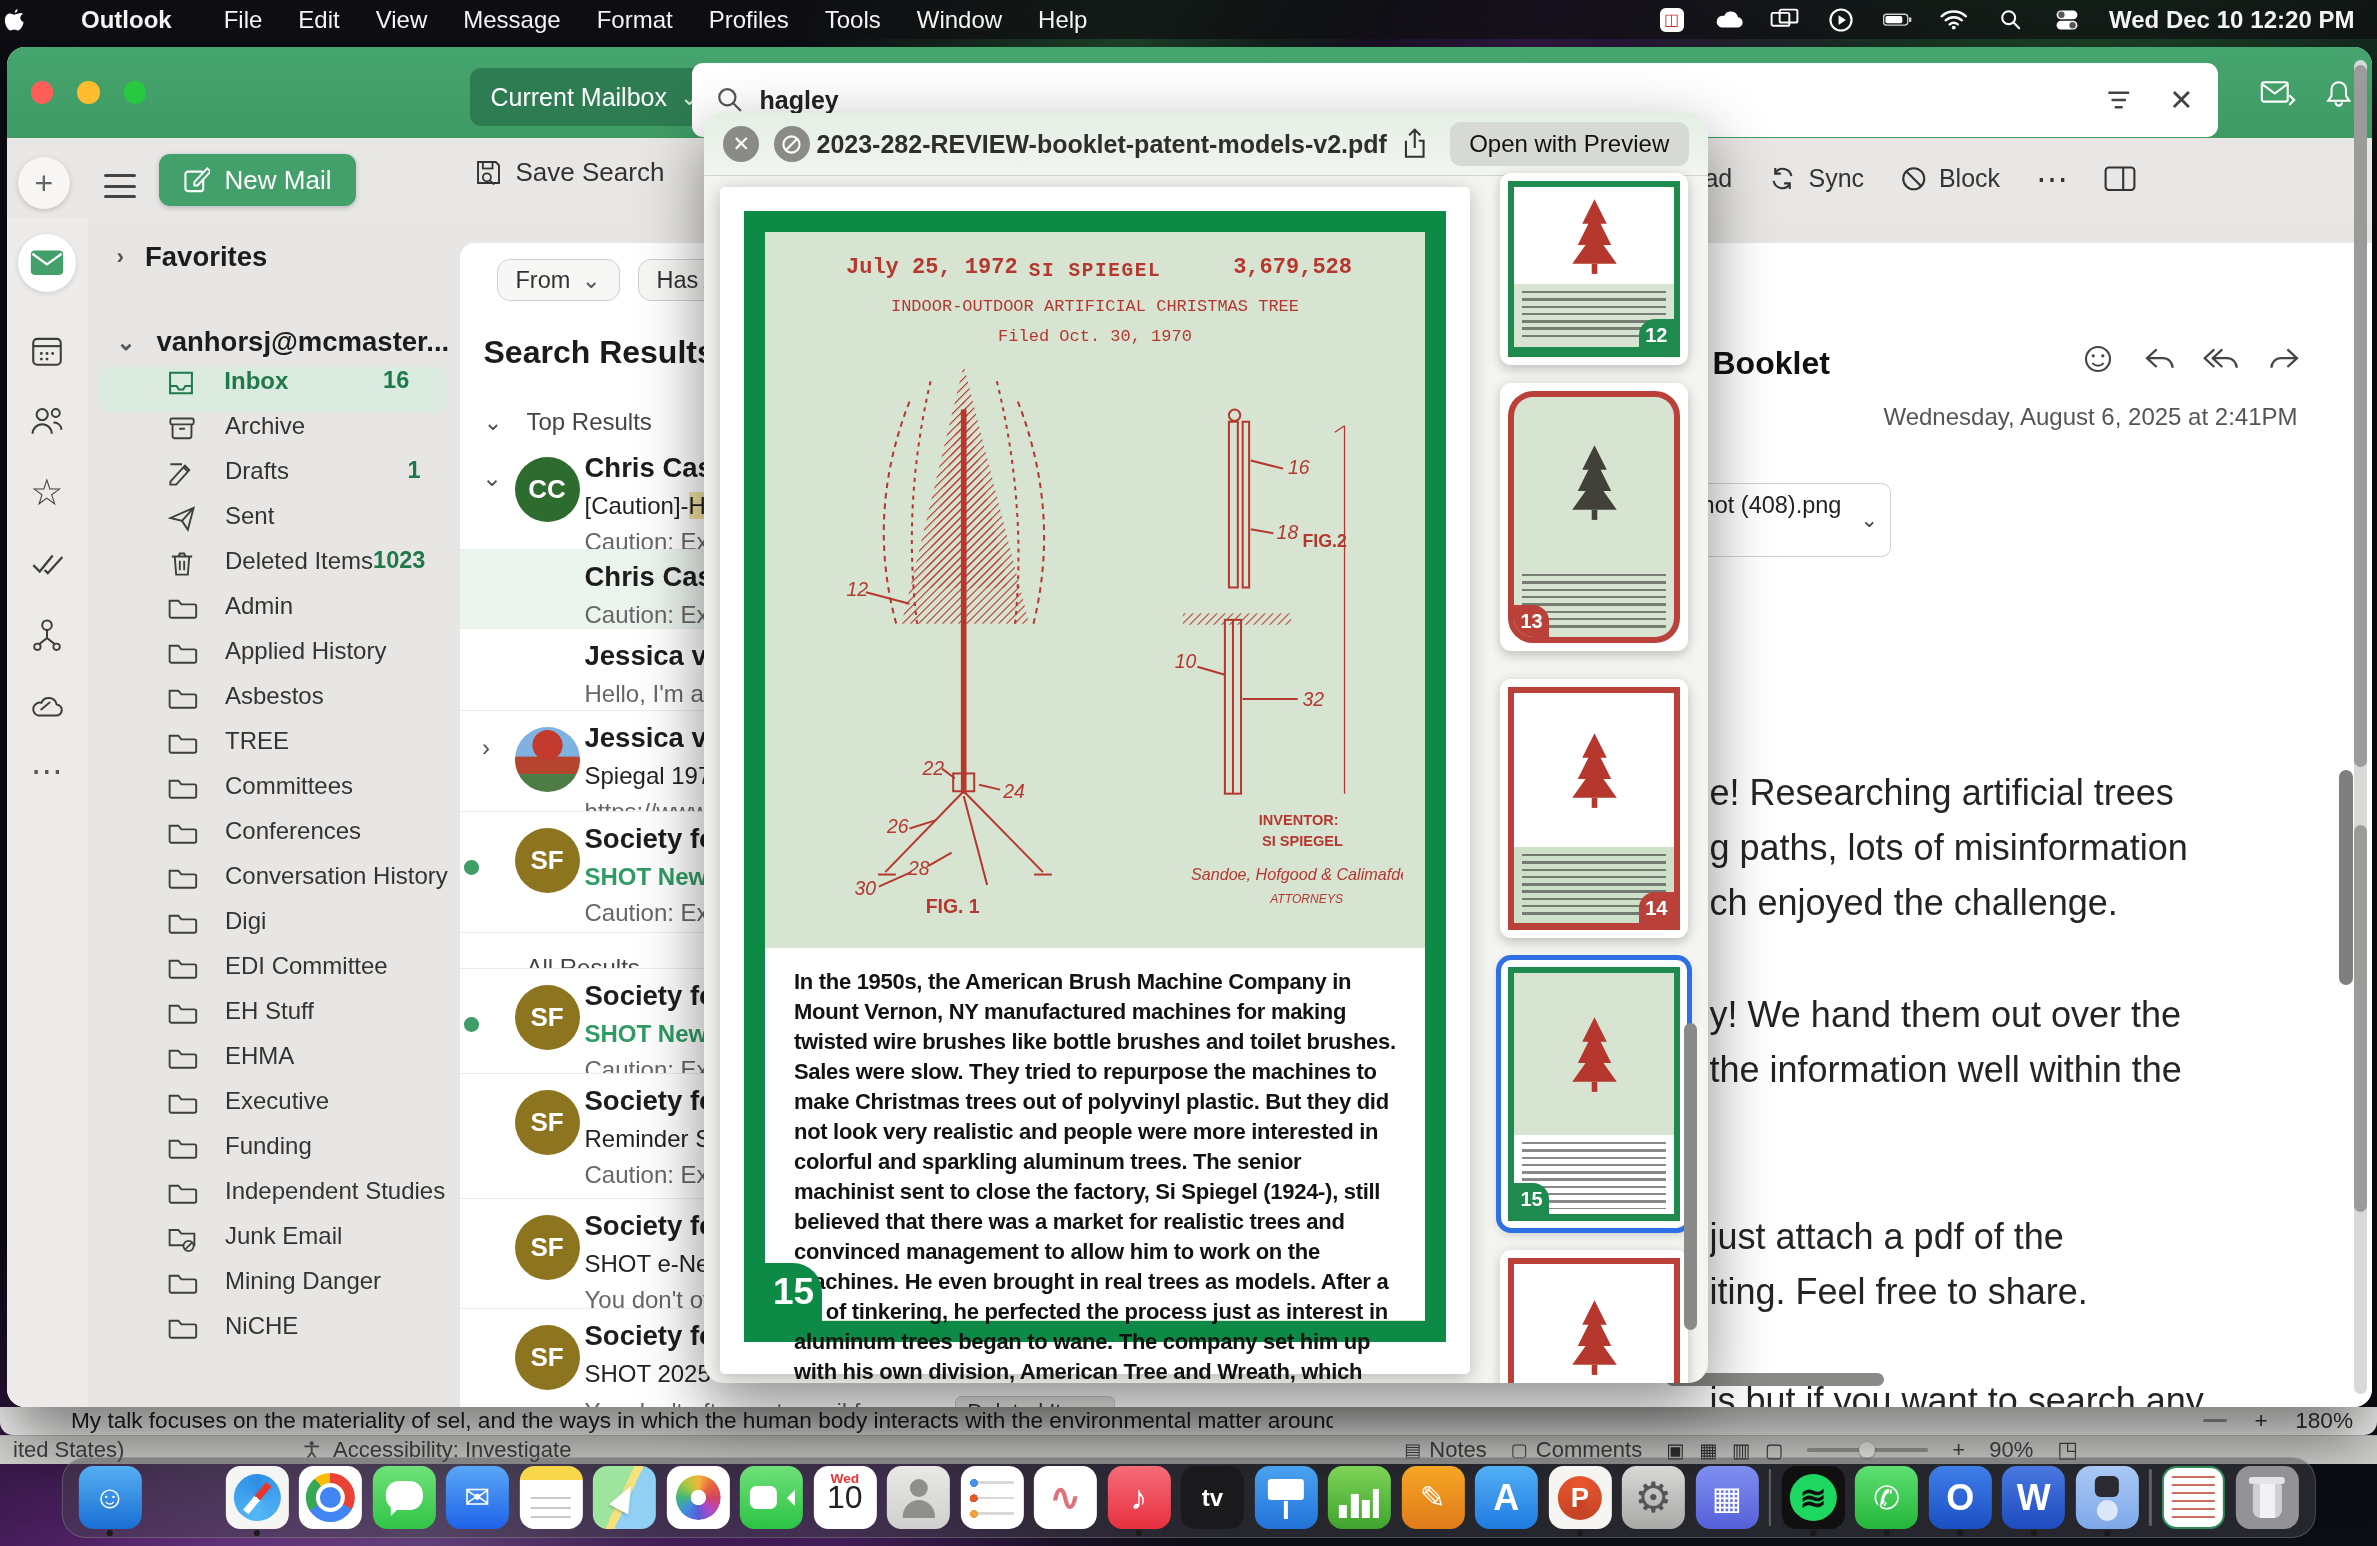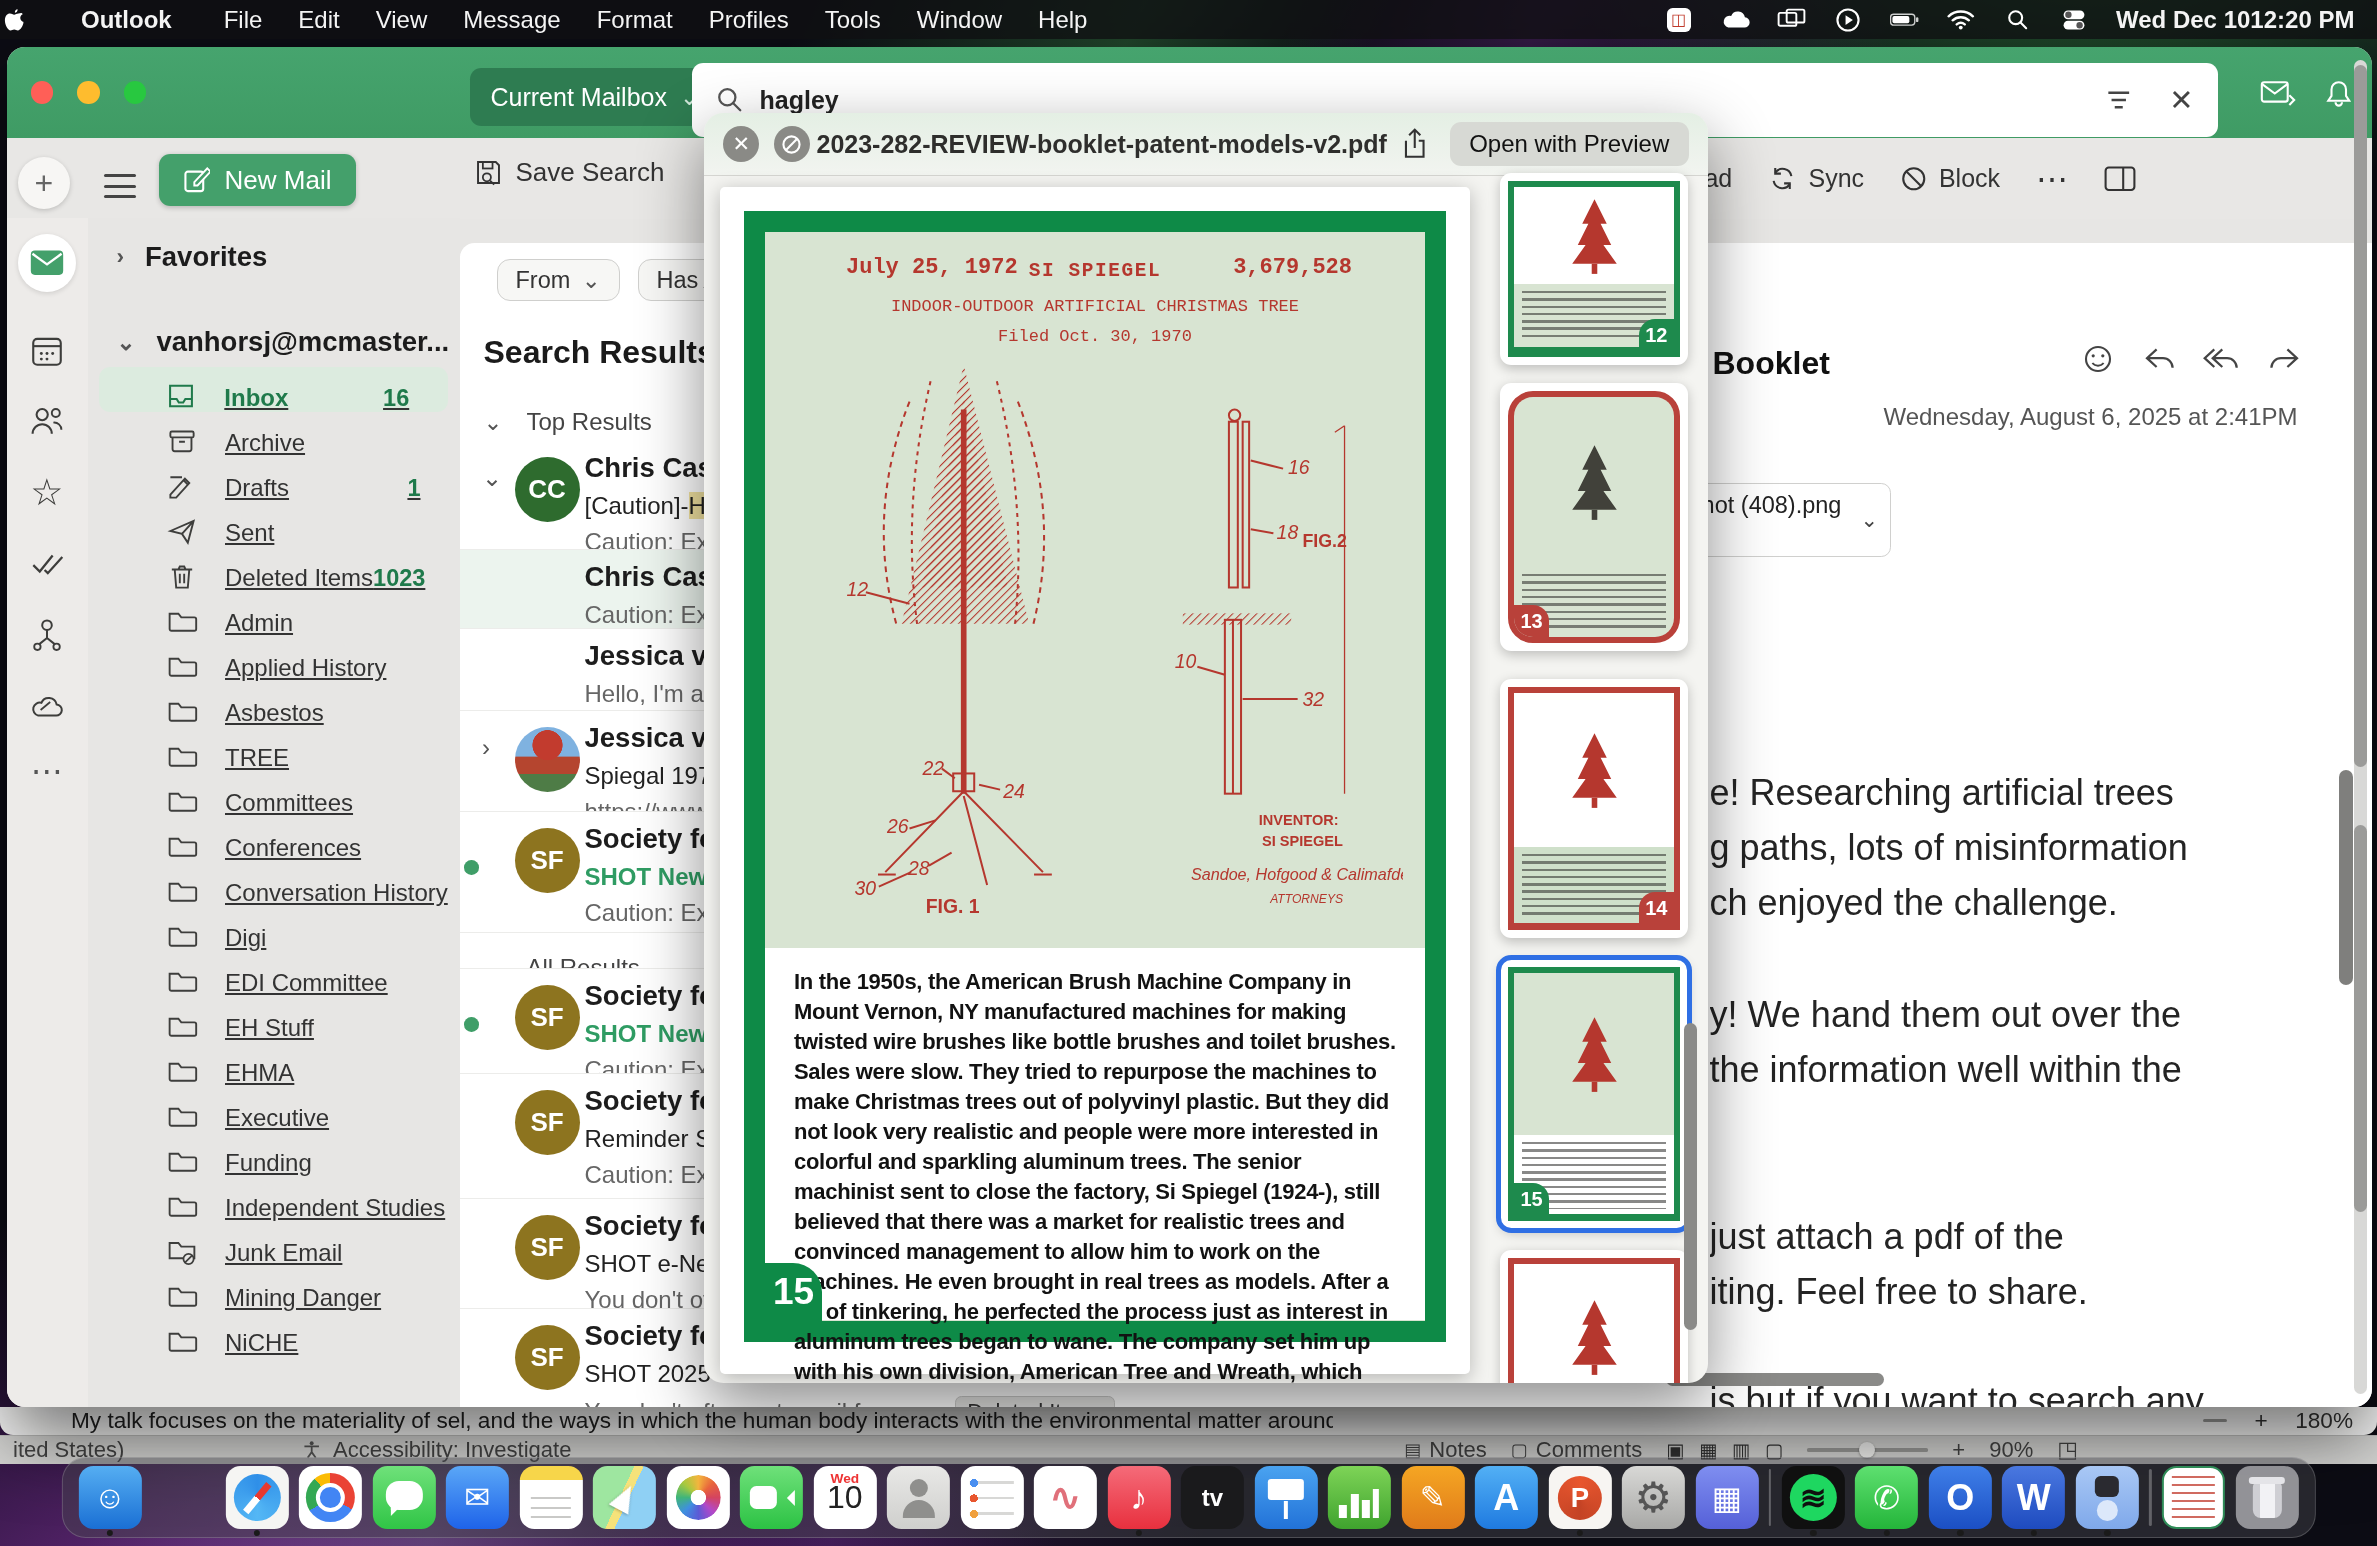--- a/index.html
+++ b/index.html
@@ -10,21 +10,21 @@
       linear-gradient(115deg, transparent 42%, rgba(150,60,190,.28) 50%, transparent 62%),
       radial-gradient(890px 485px at 88% -5%, rgba(60,165,75,.6), transparent 60%),
       linear-gradient(295deg, transparent 55%, rgba(70,175,85,.35) 63%, transparent 74%),
       #0c0c14;}
   
   .menubar{position:absolute;left:0;top:0;width:2377px;height:39px;background:rgba(16,16,18,.78);display:flex;align-items:center;color:#f4f4f4;font-size:24px;z-index:50;}
   .mb-left{display:flex;align-items:center;gap:52px;text-align:right;}
   .mb-app{font-weight:bold;}
   .mb-right{margin-left:auto;display:flex;align-items:center;gap:27.5px;padding-right:22.6px;}
   .mb-ic{width:29px;height:29px;display:flex;align-items:center;justify-content:center;}
-  .clock{display:flex;gap:0;font-weight:600;align-items:flex-end;}
+  .clock{display:flex;gap:7px;font-weight:600;align-items:flex-end;}
   
   .win{position:absolute;left:6.5px;top:47px;width:2365px;height:1360px;border-radius:18px;overflow:hidden;background:#e7e6e4;box-shadow:0 32px 73px rgba(0,0,0,.55);z-index:10;}
   .titlebar{position:absolute;left:0;top:0;width:100%;height:91px;background:linear-gradient(#46a46e,#3f9b64);}
   .lights{position:absolute;left:24px;top:34px;display:flex;gap:24px;}
   .light{width:22.6px;height:22.6px;border-radius:50%;}
   .scope{position:absolute;left:463px;top:21px;height:58px;padding:0 21px;border-radius:11.3px;background:#2e7c51;color:#fff;display:flex;align-items:center;gap:13px;font-size:25px;}
   .searchbar{position:absolute;left:685px;top:16px;width:1526px;height:74px;background:#fff;border-radius:11.3px;display:flex;align-items:center;font-size:25px;color:#222;}
   .sb-q{margin-left:68px;font-weight:bold;}
   .sb-right{margin-left:auto;display:flex;gap:37px;margin-right:24px;color:#444;}
   .tb-icons{position:absolute;right:19.4px;top:32px;display:flex;gap:29px;}
@@ -37,21 +37,21 @@
   .tb-right{position:absolute;left:1684px;top:0;height:81px;display:flex;align-items:center;gap:0;font-size:25px;color:#333;}
   .tbr-item{display:flex;align-items:center;gap:11.3px;margin-right:36px;}
   
   .rail{position:absolute;left:0;top:171px;width:81px;height:1189px;background:#edebe9;}
   .rail-ic{position:absolute;left:11.3px;width:58px;height:58px;display:flex;align-items:center;justify-content:center;color:#3d3d3b;font-size:34px;}
   .rail-active{background:#fff;border-radius:50%;box-shadow:0 1.6px 4.9px rgba(0,0,0,.12);color:#44a06b;}
   .sidebar{position:absolute;left:81px;top:171px;width:372px;height:1189px;background:#e7e6e4;overflow:hidden;}
   .sb-hdr{display:flex;align-items:center;gap:21px;font-size:27.5px;font-weight:bold;color:#1c1c1c;padding-left:29px;}
   .chev{color:#555;font-size:22.6px;}
   .folders{position:absolute;left:0;top:149px;width:372px;}
-  .fold{height:45px;display:flex;align-items:flex-end;padding-left:78px;position:relative;color:#333;text-decoration:underline;}
+  .fold{height:45px;display:flex;align-items:flex-start;padding-left:78px;position:relative;color:#333;}
   .fold.sel{background:#dcebdf;border-radius:11.3px;margin:0 11.3px 0 11.3px;padding-left:66px;}
   .fold.sel .flab{color:#1f7a4b;font-weight:bold;}
   .fold.sel .fico{color:#1f7a4b;}
   .fico{width:32px;height:32px;margin-right:27.5px;color:#3e3e3c;flex:none;}
   .flab{font-size:24px;white-space:nowrap;}
   .fcount{margin-left:auto;margin-right:39px;color:#1f7a4b;font-size:23.5px;font-weight:600;}
   
   .listpane{position:absolute;left:453px;top:196px;width:1213px;height:1164px;background:#fff;border-top-left-radius:14.6px;}
   .chips{position:absolute;left:37px;top:16px;display:flex;gap:18px;}
   .chip{height:42px;border:1.6px solid #cfcfcd;border-radius:13px;background:#f7f7f5;display:flex;align-items:center;gap:11.3px;padding:0 18px;font-size:23.5px;color:#333;}

